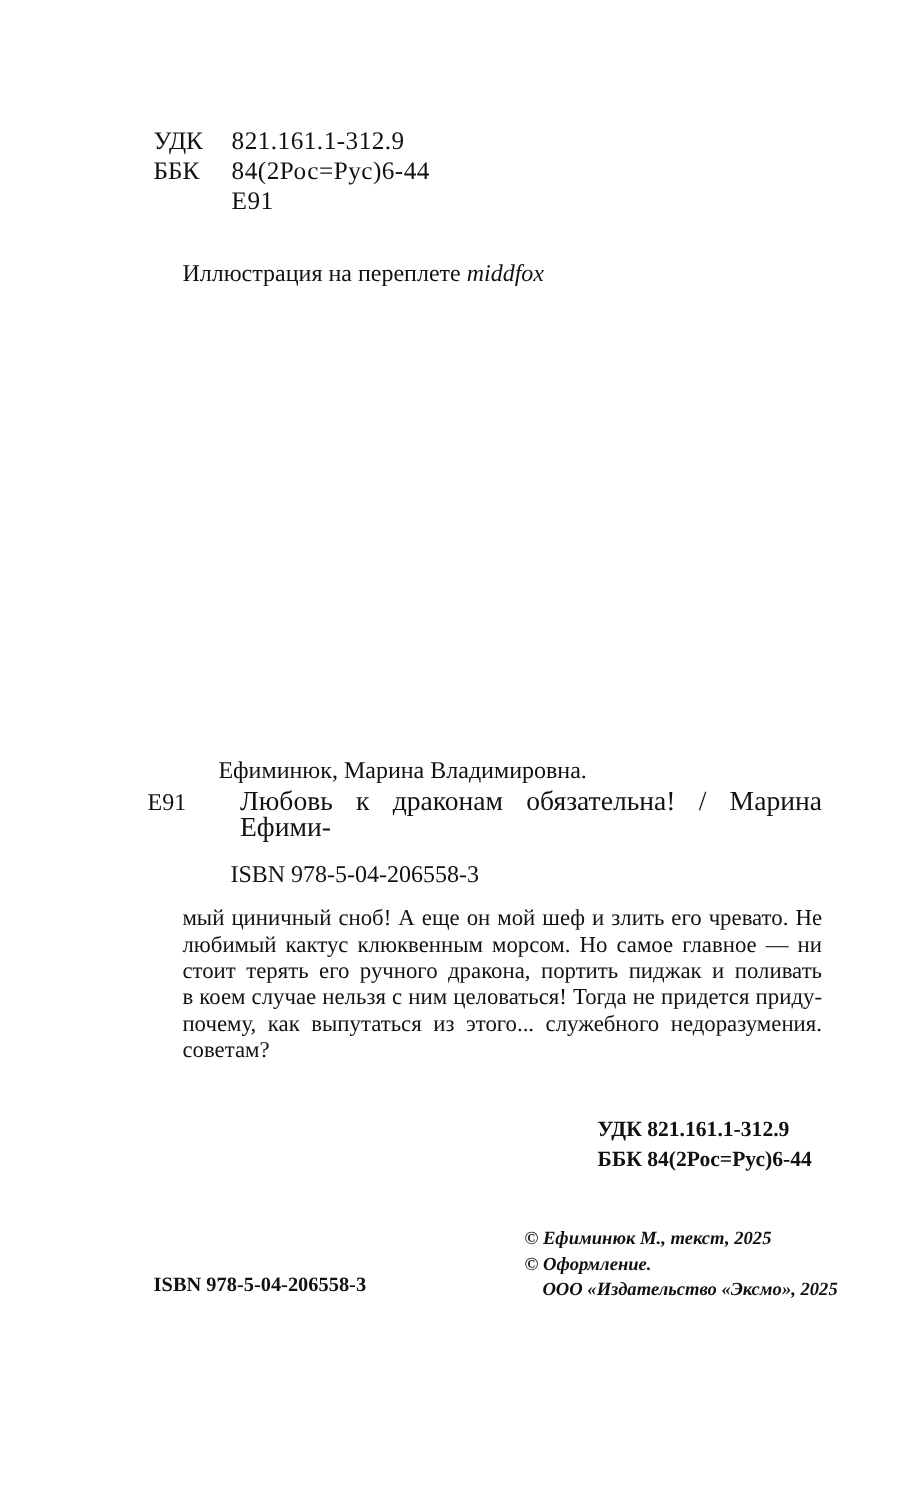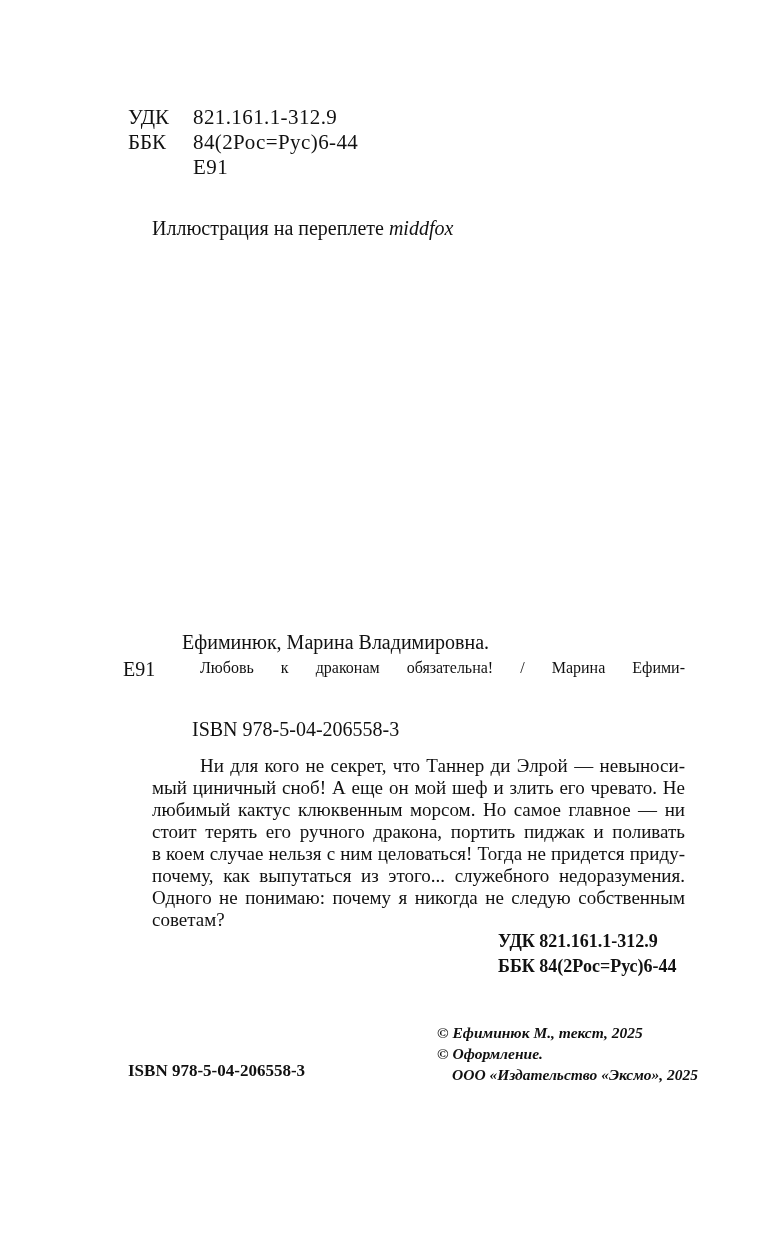--- a/index.html
+++ b/index.html
@@ -57,21 +57,21 @@
   .entry-code {
     left: 123px;
     top: 658px;
     font-size: 20px;
     line-height: 22px;
   }
   .title-line1 {
     left: 200px;
     top: 657px;
     width: 485px;
-    font-size: 16px;
+    font-size: 23px;
     line-height: 22px;
     text-align: justify;
     text-align-last: justify;
     font-family: Liberation Serif, serif;
   }
   .title-line2 {
     left: 152px;
     top: 684px;
     font-size: 20px;
     line-height: 22px;
@@ -152,27 +152,25 @@
   <div class="abs cover-credit">
     <span>Иллюстрация на переплете </span><em>middfox</em>
   </div>
 
   <div class="abs card-author">Ефиминюк, Марина Владимировна.</div>
   <div class="abs entry-code">Е91</div>
   <div class="abs title-line1">Любовь к драконам обязательна! / Марина Ефими-</div>
   <div class="abs card-isbn">ISBN 978-5-04-206558-3</div>
 
   <div class="abs annotation">
-    <div class="ann-line first">Ни для кого не секрет, что Таннер ди Элрой — невыноси-</div>
     <div class="ann-line">мый циничный сноб! А еще он мой шеф и злить его чревато. Не</div>
     <div class="ann-line">любимый кактус клюквенным морсом. Но самое главное — ни</div>
     <div class="ann-line">стоит терять его ручного дракона, портить пиджак и поливать</div>
     <div class="ann-line">в коем случае нельзя с ним целоваться! Тогда не придется приду-</div>
     <div class="ann-line">почему, как выпутаться из этого... служебного недоразумения.</div>
-    <div class="ann-line">Одного не понимаю: почему я никогда не следую собственным</div>
     <div class="ann-line last">советам?</div>
   </div>
 
   <div class="abs class-right">
     <div>УДК 821.161.1-312.9</div>
     <div>ББК 84(2Рос=Рус)6-44</div>
   </div>
 
   <div class="abs copyright-block">
     <div>© Ефиминюк М., текст, 2025</div>

